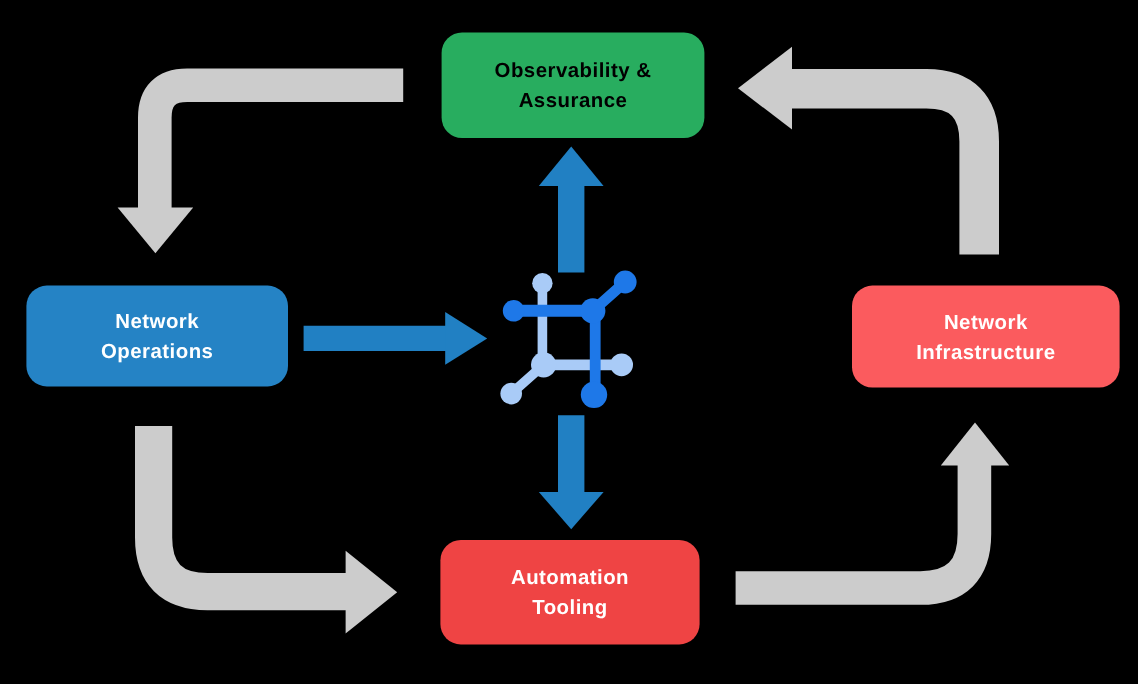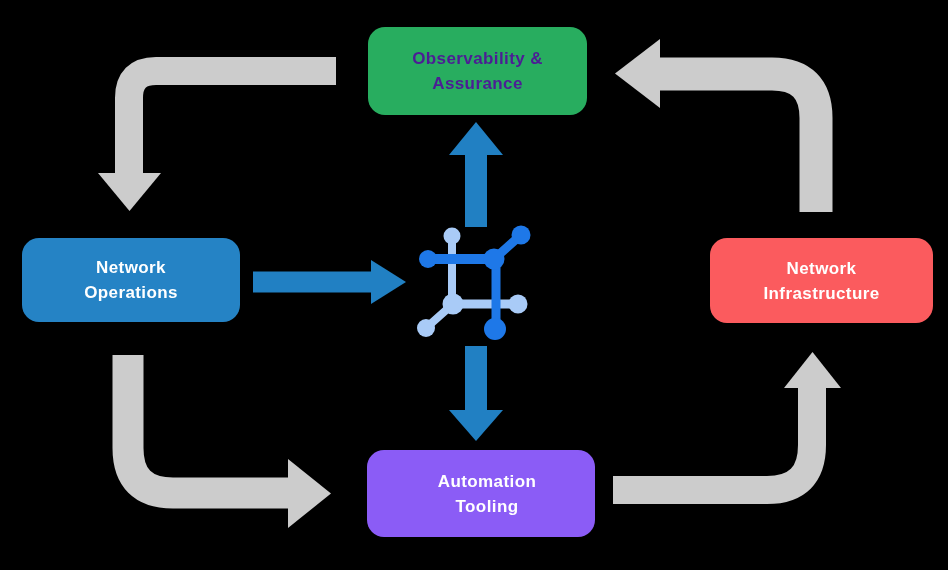--- a/index.html
+++ b/index.html
@@ -90,32 +90,32 @@
       <path d="M81 34 V104" fill="none" stroke-width="9" stroke-linecap="round" stroke="#1E78E8"></path>
       <path d="M79 34 L106 10" fill="none" stroke-width="9" stroke-linecap="round" stroke="#1E78E8"></path>
       <circle cx="13" cy="34" r="9" fill="#1E78E8"></circle>
       <circle cx="79" cy="34" r="10.5" fill="#1E78E8"></circle>
       <circle cx="106" cy="10" r="9.5" fill="#1E78E8"></circle>
       <circle cx="80" cy="104" r="11" fill="#1E78E8"></circle>
     </g>
   </svg>
 
   <div class="node node-observability" style="background-color: rgb(40, 173, 95);">
-    <span class="label" style="color: #4c1d95;">Observability &amp;
+    <span class="label" style="color: #000000;">Observability &amp;
 Assurance</span>
   </div>
 
   <div class="node node-operations" style="background-color: rgb(37, 131, 197);">
     <span class="label" style="color: rgb(255, 255, 255);">Network
 Operations</span>
   </div>
 
   <div class="node node-infrastructure" style="background-color: rgb(251, 91, 94);">
     <span class="label" style="color: rgb(255, 255, 255);">Network
 Infrastructure</span>
   </div>
 
-  <div class="node node-automation" style="background-color: #8b5cf6; padding-left: 12px;">
+  <div class="node node-automation" style="background-color: #ef4444;">
     <span class="label" style="color: rgb(255, 255, 255);">Automation
 Tooling</span>
   </div>
 
 </div>
 
 </body></html>

